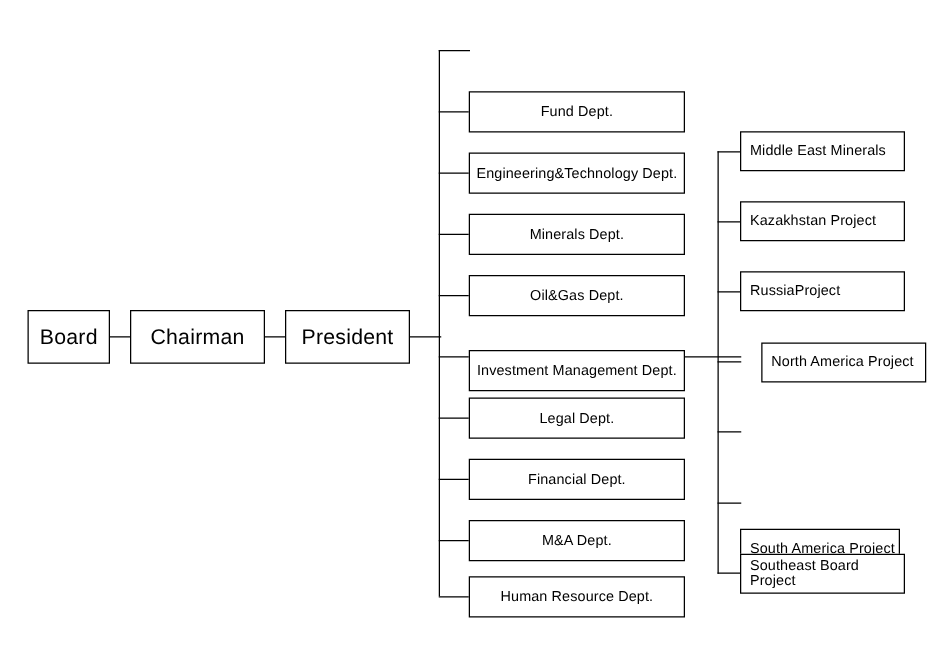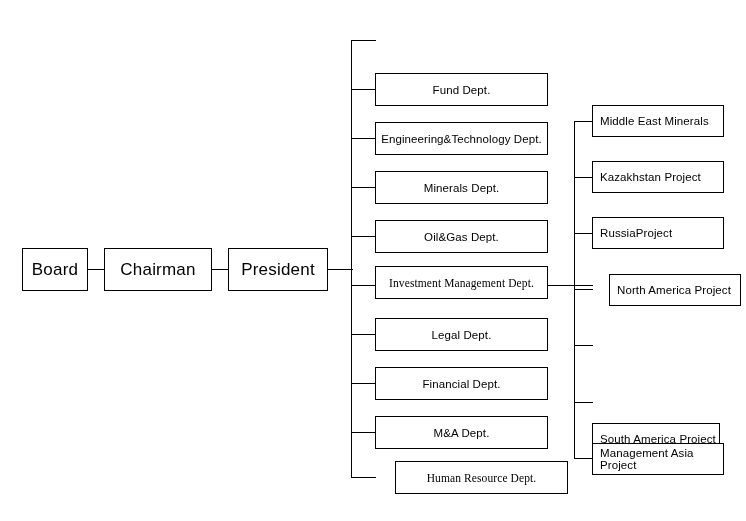--- a/index.html
+++ b/index.html
@@ -87,33 +87,33 @@
   </div>
   <div class="node center dept" style="left:375px; top:122px; width:173px; height:33px;">
     <span>Engineering&amp;Technology Dept.</span>
   </div>
   <div class="node center dept" style="left:375px; top:171px; width:173px; height:33px;">
     <span>Minerals Dept.</span>
   </div>
   <div class="node center dept" style="left:375px; top:220px; width:173px; height:33px;">
     <span>Oil&amp;Gas Dept.</span>
   </div>
-  <div class="node center dept" style="left:375px; top:266px; width:173px; height:33px;font-family:Liberation Serif, serif;">
+  <div class="node center dept" style="left:375px; top:280px; width:173px; height:33px;">
     <span>Investment Management  Dept.</span>
   </div>
   <div class="node center dept" style="left:375px; top:318px; width:173px; height:33px;">
     <span>Legal Dept.</span>
   </div>
   <div class="node center dept" style="left:375px; top:367px; width:173px; height:33px;">
     <span>Financial Dept.</span>
   </div>
   <div class="node center dept" style="left:375px; top:416px; width:173px; height:33px;">
     <span>M&amp;A Dept.</span>
   </div>
-  <div class="node center dept" style="left:395px; top:461px; width:173px; height:33px;font-family:Liberation Serif, serif;">
+  <div class="node center dept" style="left:375px; top:461px; width:173px; height:33px;">
     <span>Human Resource Dept.</span>
   </div>
 
   <div class="connector h" style="left:547px; top:285px; width:46px;"></div>
   <div class="connector v" style="left:574px; top:121px; width:1.4px; height:338px;"></div>
 
   <div class="connector h" style="left:574px; top:121px; width:19px;"></div>
   <div class="connector h" style="left:574px; top:177px; width:19px;"></div>
   <div class="connector h" style="left:574px; top:233px; width:19px;"></div>
   <div class="connector h" style="left:574px; top:289px; width:19px;"></div>
@@ -130,16 +130,16 @@
   <div class="node leftalign proj" style="left:592px; top:217px; width:132px; height:32px;">
     <span>RussiaProject</span>
   </div>
   <div class="node leftalign proj" style="left:609px; top:274px; width:132px; height:32px;">
     <span>North America Project</span>
   </div>
   <div class="node leftalign proj" style="left:592px; top:387px; width:128px; height:32px;margin-top:36px;">
     <span>South America Project</span>
   </div>
   <div class="node leftalign proj" style="left:592px; top:443px; width:132px; height:32px;">
-    <span>Management Asia Project</span>
+    <span>Southeast Board Project</span>
   </div>
 
 </div>
 
 </body></html>

